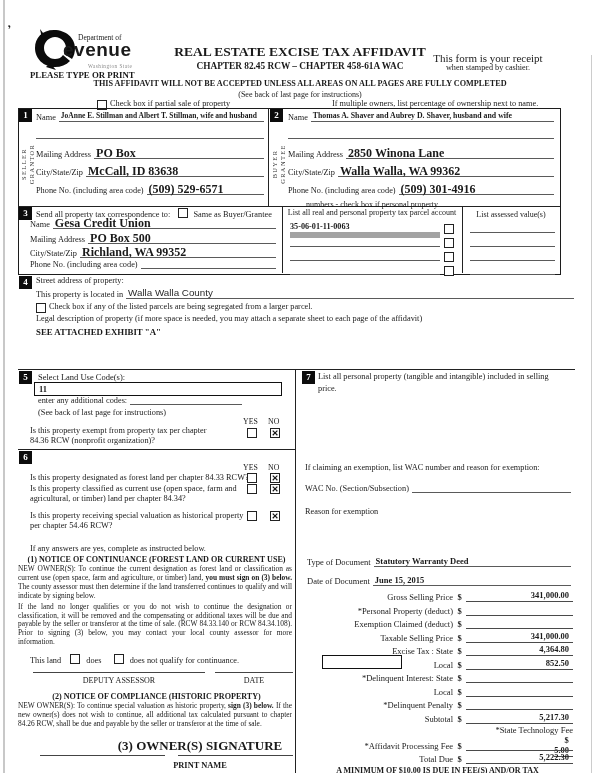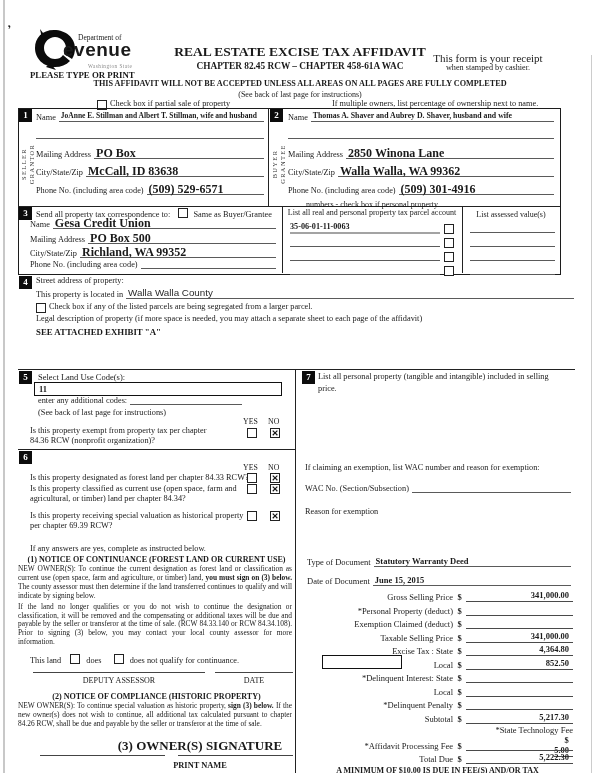--- a/index.html
+++ b/index.html
@@ -140,21 +140,21 @@
     <span class="lbl">City/State/Zip</span>
     <span class="fill">Richland, WA  99352</span>
   </div>
   <div class="row" style="left:30px;top:260px;width:246px;">
     <span class="lbl">Phone No. (including area code)</span>
     <span class="fill"></span>
   </div>
 
   <div class="abs ctr sm" style="left:286px;top:208px;width:172px;">List all real and personal property tax parcel account</div>
   <div class="abs ctr sm" style="left:286px;top:200px;width:172px;">numbers - check box if personal property</div>
-  <div class="abs" style="left:290px;top:222px;width:150px;height:10px;border-bottom:2px solid #a3a3a3;font-size:8.2px;font-weight:bold;">35-06-01-11-0063</div>
+  <div class="abs" style="left:290px;top:222px;width:150px;height:10px;border-bottom:6px solid #a3a3a3;font-size:8.2px;font-weight:bold;">35-06-01-11-0063</div>
   <span class="cb abs" style="left:444px;top:224px;"></span>
   <div class="abs" style="left:290px;top:236px;width:150px;height:10px;border-bottom:1px solid #5a5a5a;"></div>
   <span class="cb abs" style="left:444px;top:238px;"></span>
   <div class="abs" style="left:290px;top:250px;width:150px;height:10px;border-bottom:1px solid #5a5a5a;"></div>
   <span class="cb abs" style="left:444px;top:252px;"></span>
   <div class="abs" style="left:290px;top:264px;width:150px;height:10px;border-bottom:1px solid #5a5a5a;"></div>
   <span class="cb abs" style="left:444px;top:266px;"></span>
 
   <div class="abs ctr sm" style="left:464px;top:210px;width:94px;">List assessed value(s)</div>
   <div class="abs" style="left:470px;top:222px;width:85px;height:10px;border-bottom:1px solid #5a5a5a;"></div>
@@ -202,21 +202,21 @@
   <div class="abs lbl" style="left:30px;top:473px;">Is this property designated as forest land per chapter 84.33 RCW?</div>
   <span class="cb abs" style="left:247px;top:473px;"></span>
   <span class="cb abs" style="left:270px;top:473px;">✕</span>
   <div class="abs lbl" style="left:30px;top:484px;">Is this property classified as current use (open space, farm and</div>
   <span class="cb abs" style="left:247px;top:484px;"></span>
   <span class="cb abs" style="left:270px;top:484px;">✕</span>
   <div class="abs lbl" style="left:30px;top:494px;">agricultural, or timber) land per chapter 84.34?</div>
   <div class="abs lbl" style="left:30px;top:511px;">Is this property receiving special valuation as historical property</div>
   <span class="cb abs" style="left:247px;top:511px;"></span>
   <span class="cb abs" style="left:270px;top:511px;">✕</span>
-  <div class="abs lbl" style="left:30px;top:521px;">per chapter 69.39 RCW?</div>
+  <div class="abs lbl" style="left:30px;top:521px;">per chapter 54.46 RCW?</div>
 
   <div class="abs lbl" style="left:30px;top:544px;">If any answers are yes, complete as instructed below.</div>
   <div class="abs notice-title" style="left:18px;top:555px;width:277px;">(1) NOTICE OF CONTINUANCE (FOREST LAND OR CURRENT USE)</div>
   <div class="abs para" style="left:18px;top:565px;width:274px;">
     <p><span>NEW OWNER(S): To continue the current designation as forest land or classification as current use (open space, farm and agriculture, or timber) land, </span><span class="b">you must sign on (3) below.</span><span> The county assessor must then determine if the land transferred continues to qualify and will indicate by signing below.</span></p>
     <p>If the land no longer qualifies or you do not wish to continue the designation or classification, it will be removed and the compensating or additional taxes will be due and payable by the seller or transferor at the time of sale. (RCW 84.33.140 or RCW 84.34.108). Prior to signing (3) below, you may contact your local county assessor for more information.</p>
   </div>
   <div class="abs" style="left:30px;top:654px;font-size:8.3px;white-space:nowrap;">
     <span>This land</span>
     <span class="cb" style="margin:0 4px 0 7px;"></span>

